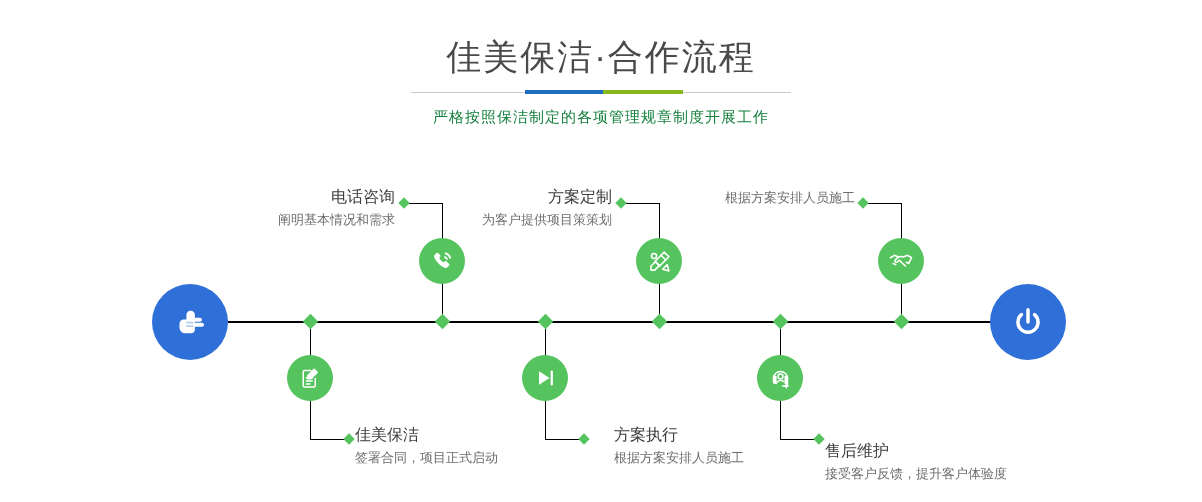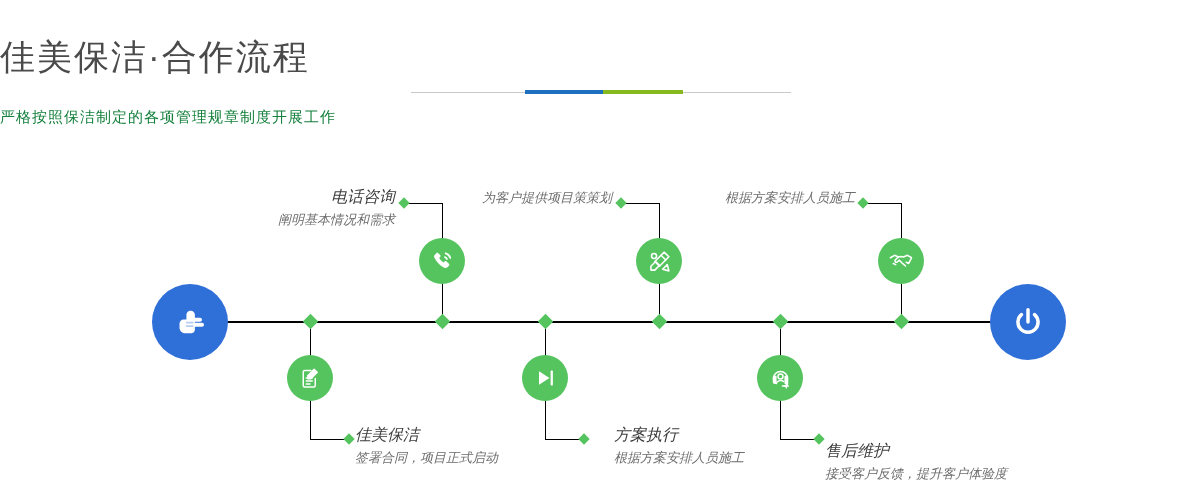--- a/index.html
+++ b/index.html
@@ -18,20 +18,21 @@
     width: 1202px;
     height: 502px;
   }
 
   
   .header {
     position: absolute;
     top: 34px;
     left: 0;
     width: 1202px;
+    text-align: center;
   }
   .title {
     font-size: 35px;
     color: #4a4a4a;
     letter-spacing: 2px;
     font-weight: normal;
     line-height: 46px;
     margin: 0;
   }
   .divider {
@@ -72,21 +73,20 @@
     line-height: 20px;
   }
 
   
   .timeline {
     position: absolute;
     left: 0;
     top: 0;
     width: 1202px;
     height: 476px;
-    font-style: italic;
   }
   .axis {
     position: absolute;
     left: 160px;
     top: 321px;
     width: 870px;
     height: 2px;
     background: #000000;
   }
 
@@ -247,20 +247,21 @@
         <svg width="25" height="25" viewBox="0 0 32 32" fill="none" stroke="#ffffff" stroke-width="2" stroke-linecap="round" stroke-linejoin="round">
           <path d="M5 22l6-6 5 5-6 6H5z"></path>
           <path d="M22 4l6 6-12 12-6-6z"></path>
           <line x1="18" y1="8" x2="24" y2="14"></line>
           <path d="M26 20l2 8-8-2z"></path>
           <circle cx="9" cy="9" r="3.2"></circle>
         </svg>
       </span>
     </div>
     <div class="label-block up" style="left:370px; top:186px; width:242px;">
+      <div class="lbl-title">方案定制</div>
       <div class="lbl-desc">为客户提供项目策策划</div>
     </div>
 
     <div class="diamond" style="left:540px; top:316px;"></div>
     <div class="connector conn-v" style="left:545px; top:321px; height:118px;"></div>
     <div class="connector conn-h" style="left:545px; top:439px; width:39px;"></div>
     <div class="tip-diamond" style="left:580px; top:435px;"></div>
     <div class="step-node" style="left:522px; top:355px;">
       <span>
         <svg width="24" height="24" viewBox="0 0 32 32" fill="#ffffff">

